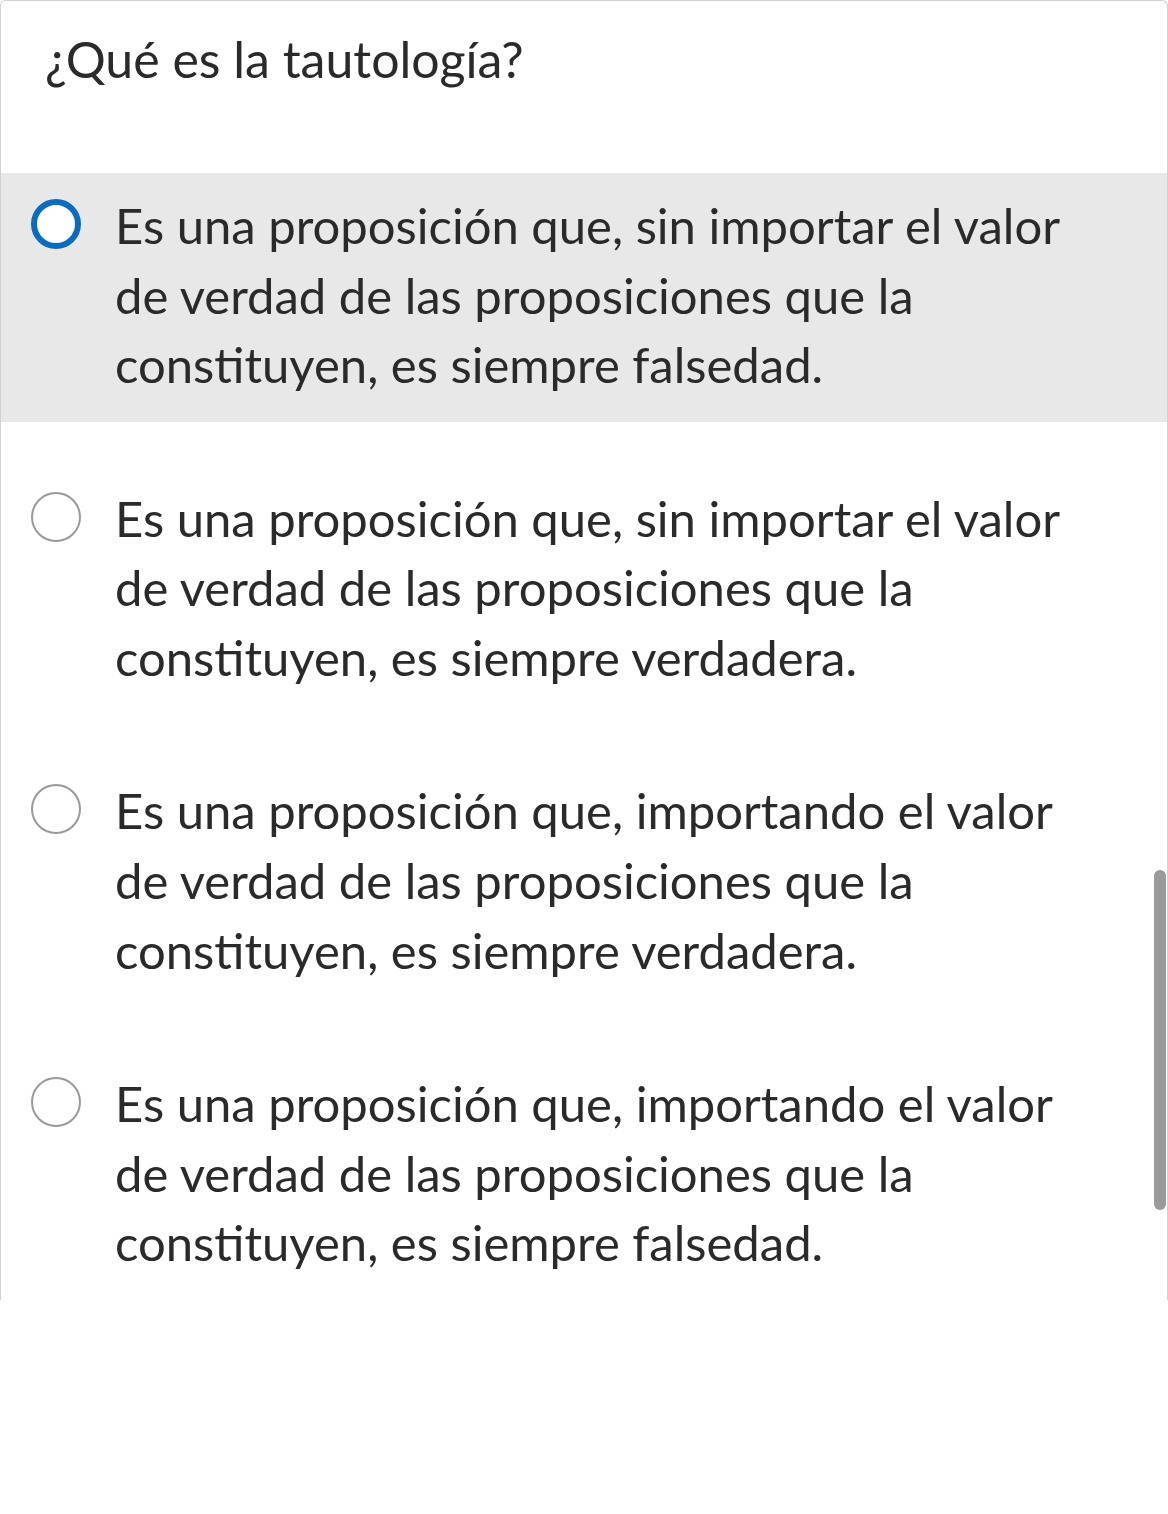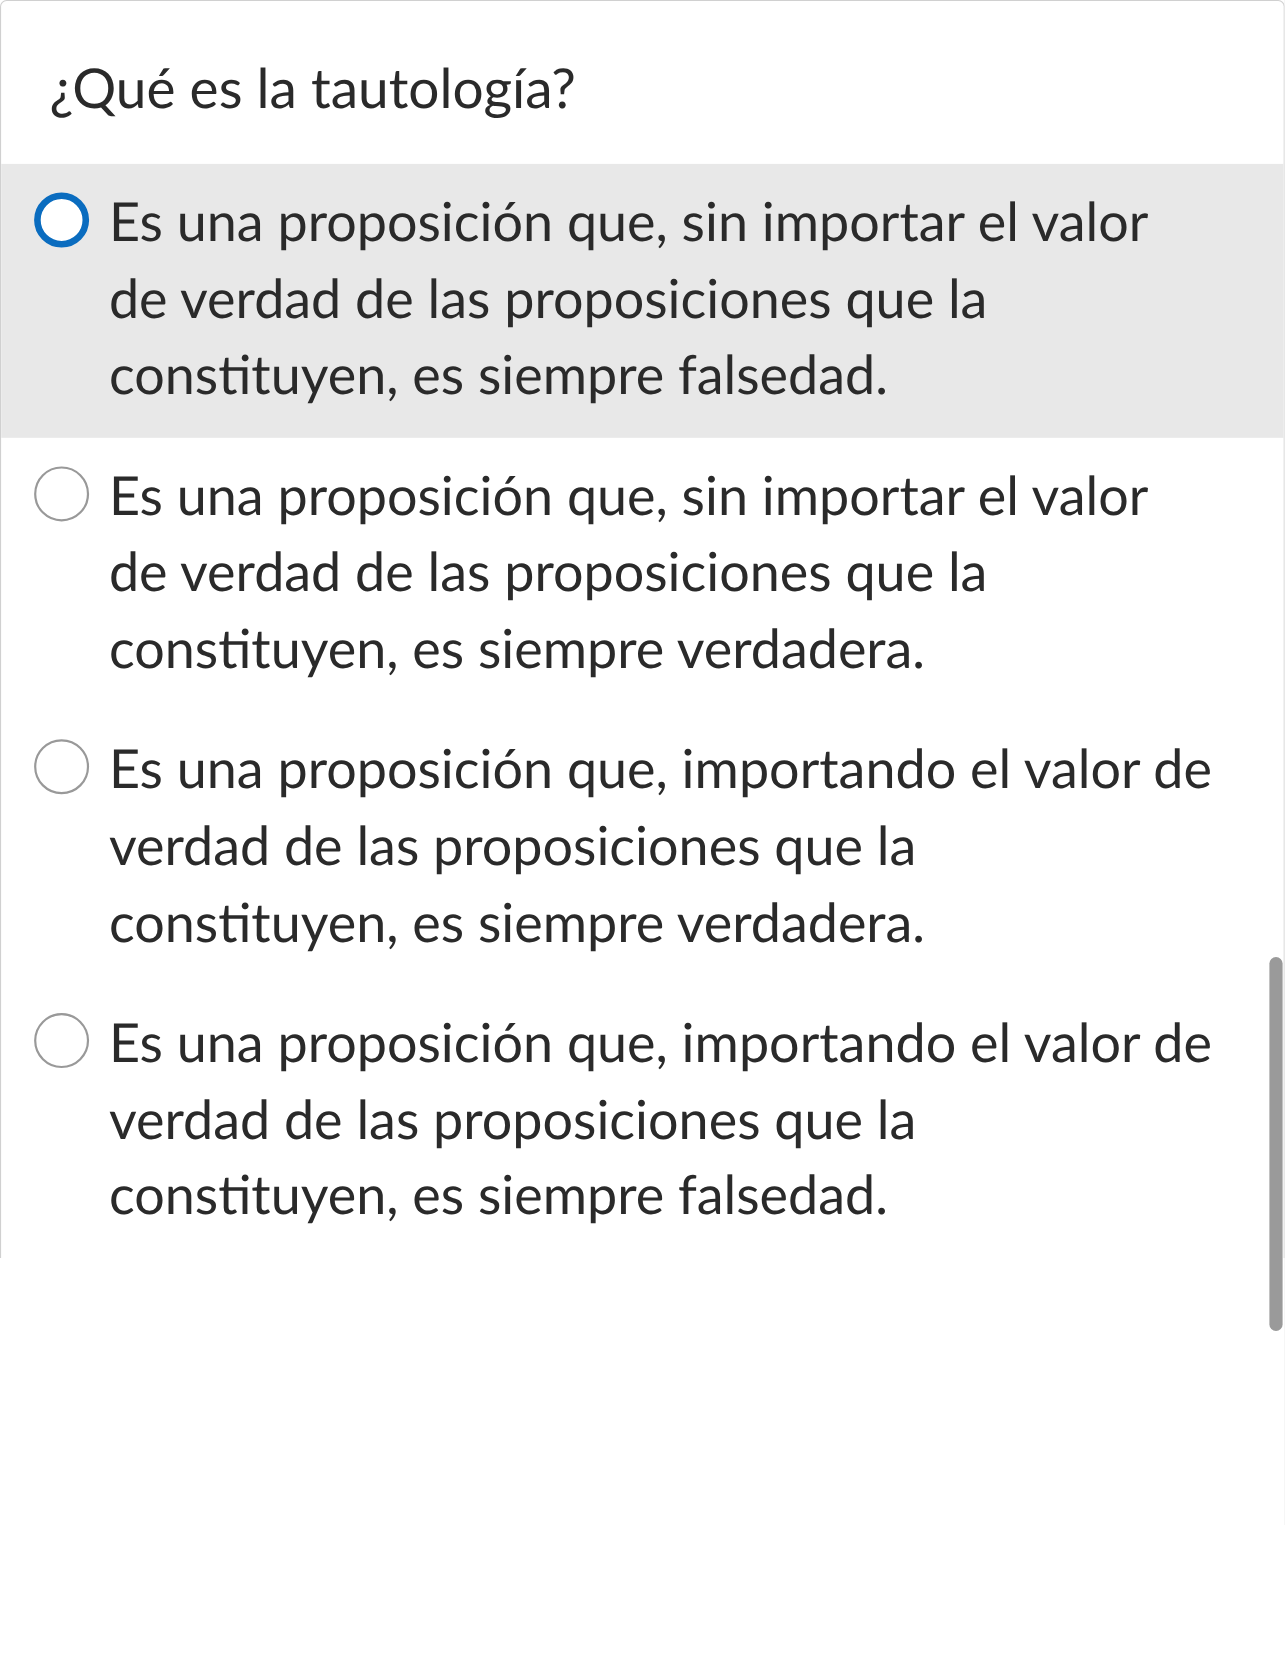--- a/index.html
+++ b/index.html
@@ -21,30 +21,30 @@
       margin: 0;
       padding: 0;
       width: 100%;
       overflow: hidden;
     }
     .question-title {
       font-size: 50px;
       font-weight: 400;
       color: #2a2a2a;
       padding: 28px 44px 40px 44px;
-      margin-top: 20px;
     }
     .options-container {
       padding: 0;
     }
     .option {
       display: flex;
       align-items: flex-start;
       padding: 18px 30px 22px 30px;
-      gap: 18px;
+      gap: 34px;
+      margin-top: 44px;
     }
     .option.highlighted {
       background: #e8e8e8;
     }
     .radio {
       flex-shrink: 0;
       width: 50px;
       height: 50px;
       border-radius: 50%;
       border: 2.5px solid #999;

